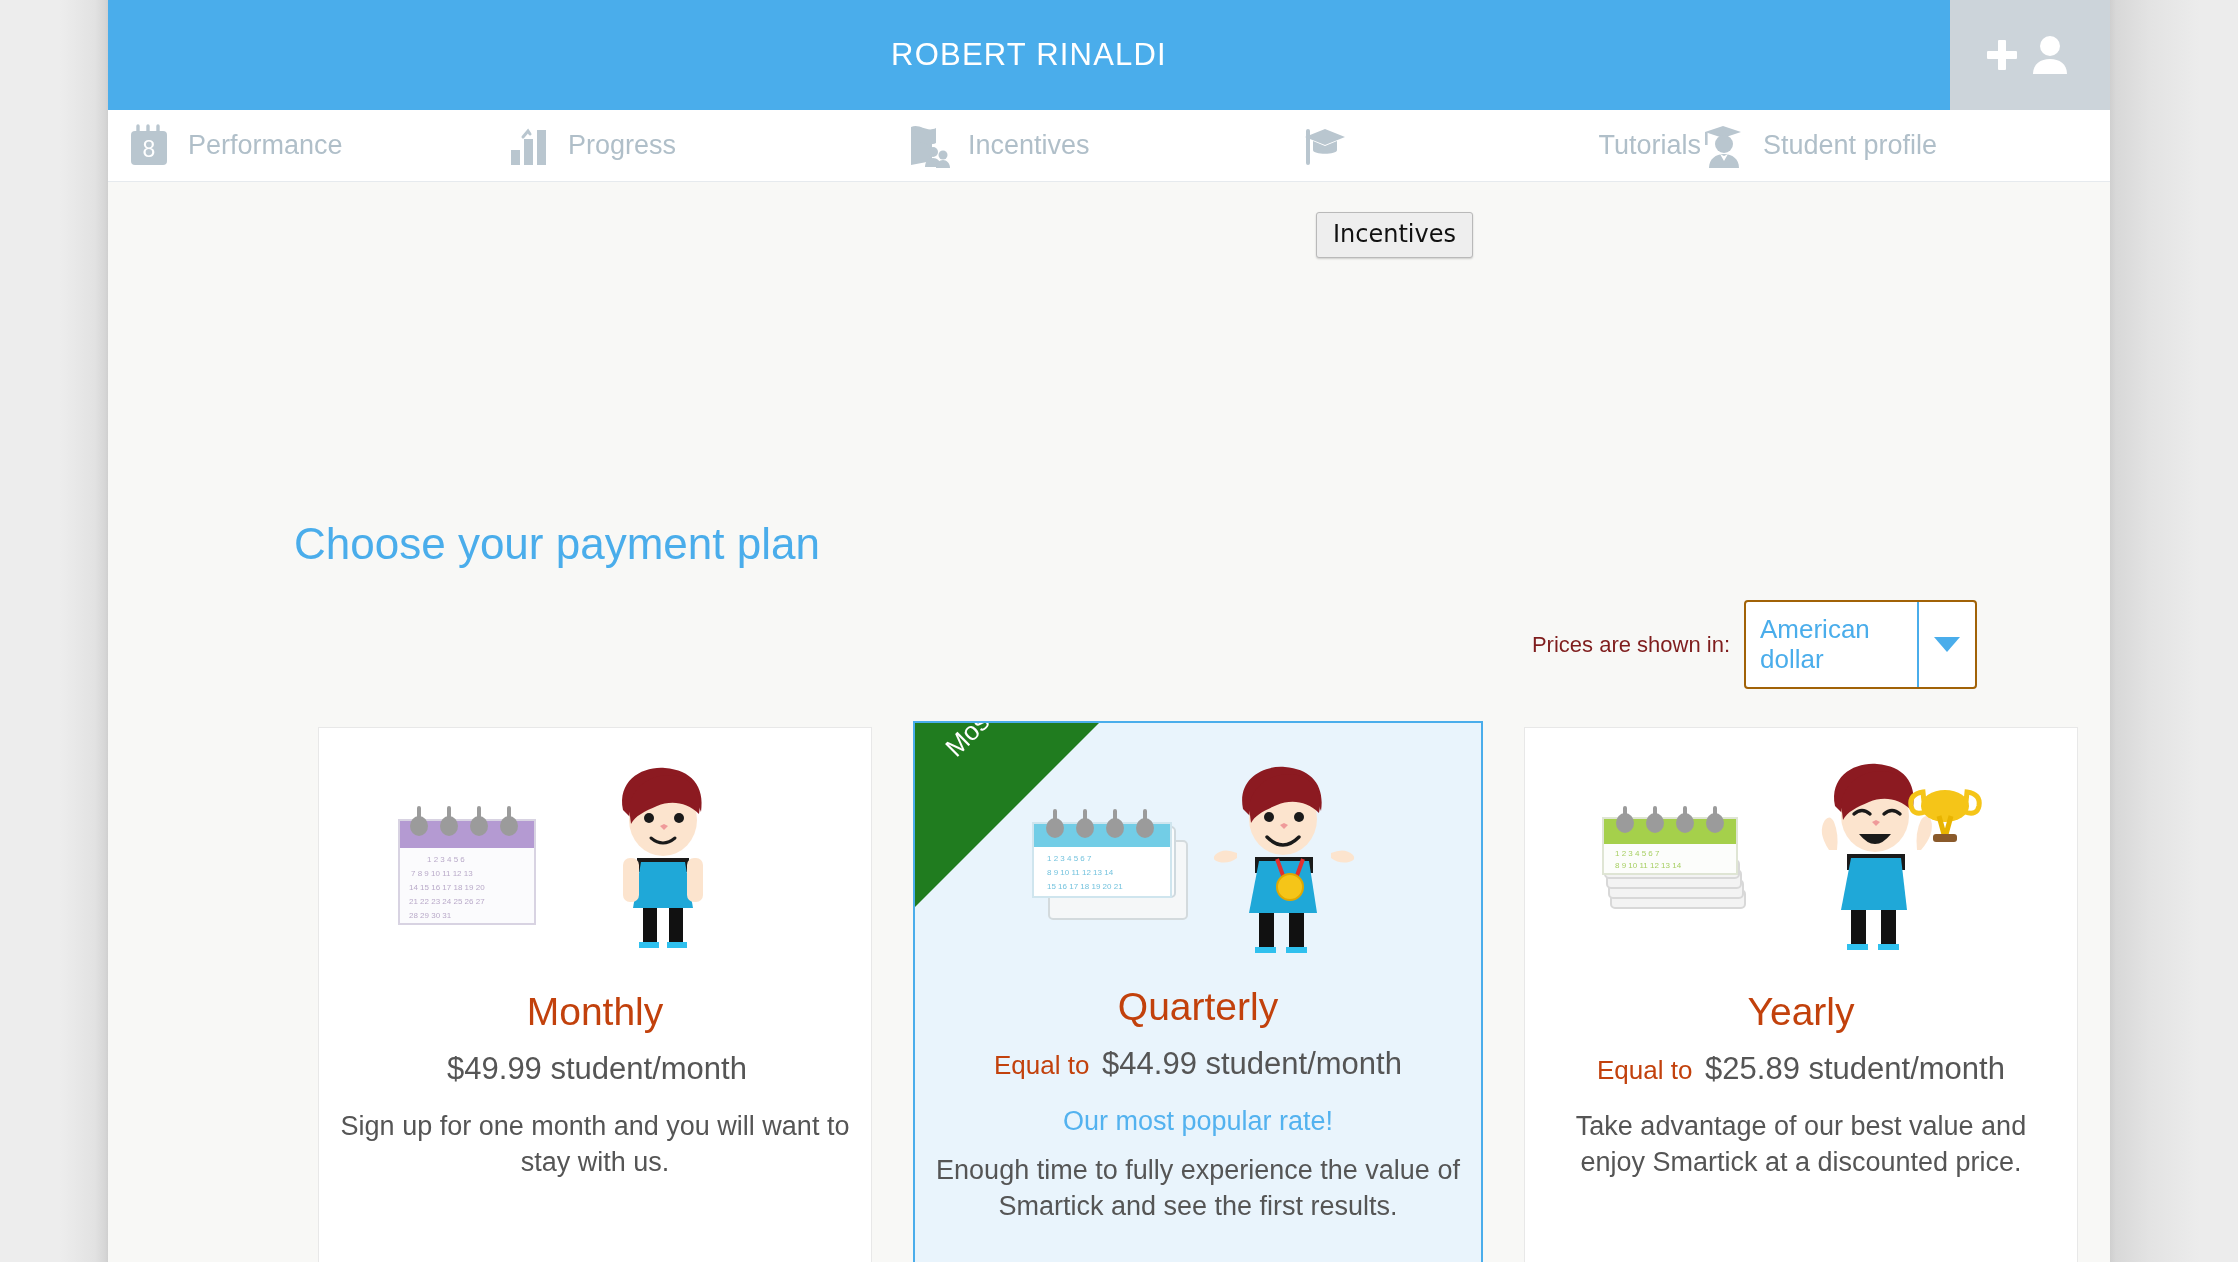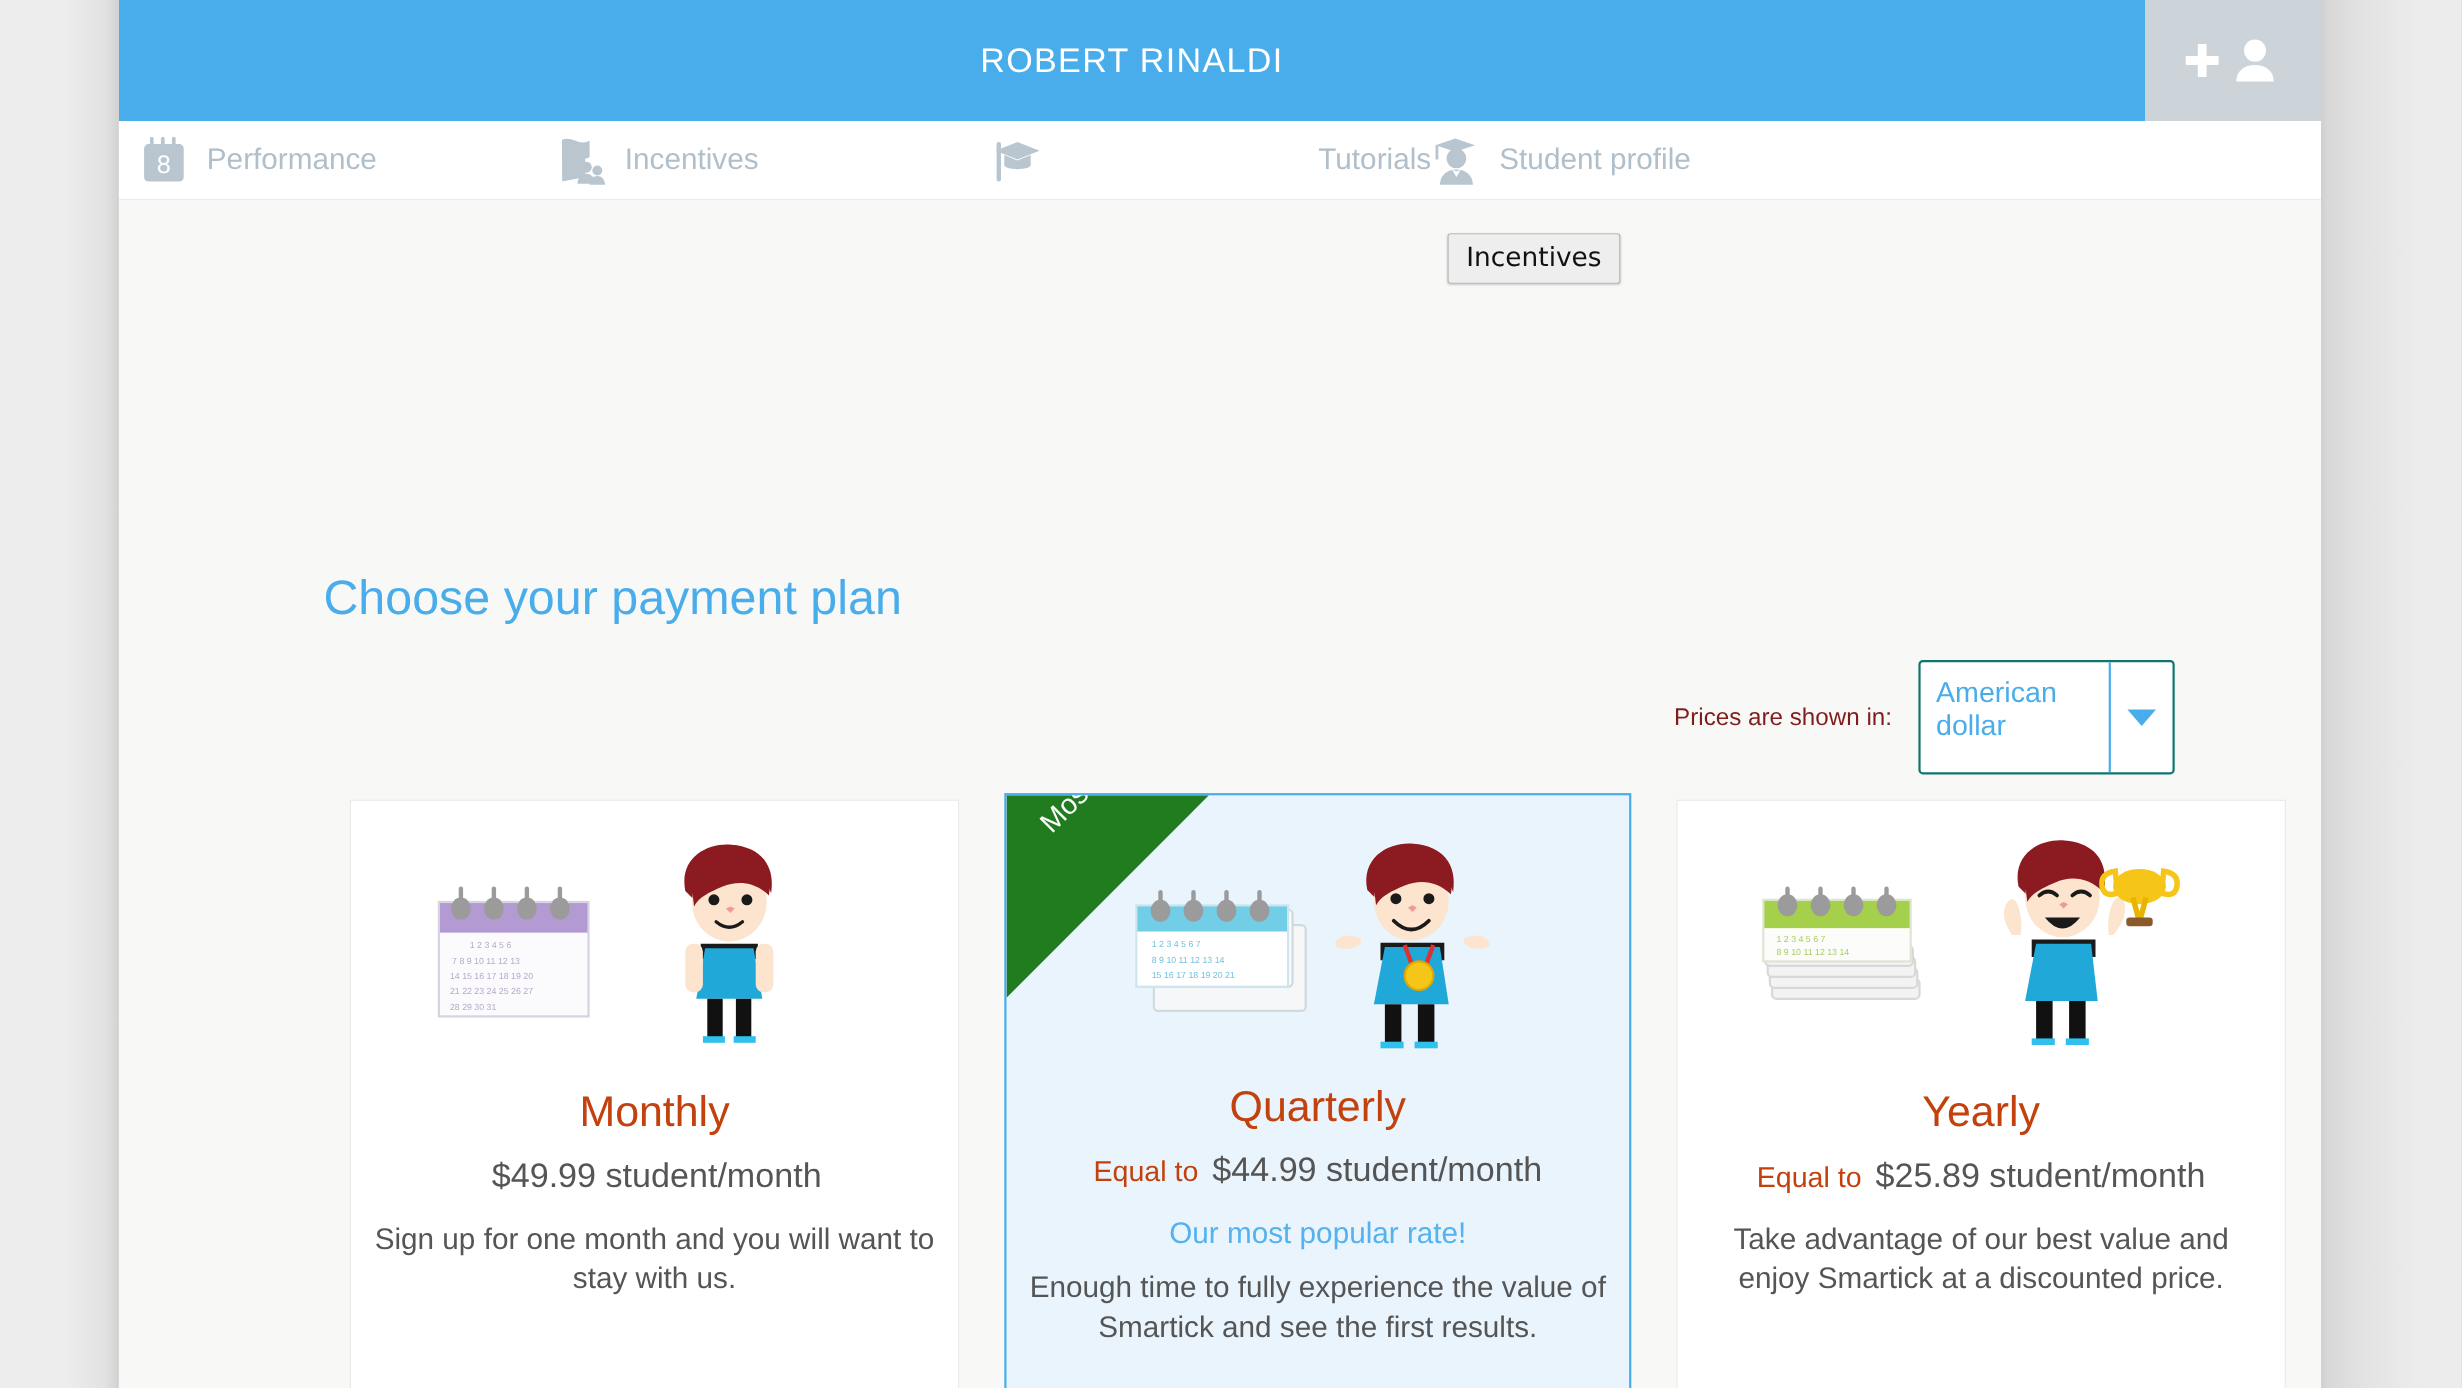--- a/index.html
+++ b/index.html
@@ -171,29 +171,28 @@
     align-items: center;
     gap: 14px;
   }
   #currency-label {
     font-size: 22px;
     color: #7f1d1d;
   }
   #currency-select {
     display: flex;
     align-items: stretch;
-    border: 2px solid #0f766e;
+    border: 2px solid #a16207;
     border-radius: 4px;
     background: #ffffff;
-    height: 104px;
+    height: 89px;
     width: 233px;
     box-sizing: border-box;
     cursor: pointer;
     overflow: hidden;
-    margin-left: 10px;
   }
   #currency-value {
     flex: 1;
     color: #4aadeb;
     font-size: 26px;
     line-height: 1.16;
     padding: 12px 0 0 14px;
     box-sizing: border-box;
   }
   #currency-arrow-box {
@@ -332,20 +331,31 @@
         <span class="nav-icon">
           <svg width="42" height="44" viewBox="0 0 42 44">
             <path d="M10 2v7M20 2v7M30 2v7" stroke="#b9c6cf" stroke-width="3.4" fill="none" stroke-linecap="round"></path>
             <rect x="3" y="7" width="36" height="34" rx="4" fill="#b9c6cf"></rect>
             <text x="21" y="33" font-family="Liberation Sans, sans-serif" font-size="23" fill="#ffffff" text-anchor="middle">8</text>
           </svg>
         </span>
         <span class="nav-label">Performance</span>
       </div>
 
+      <div class="nav-item" data-nav="1">
+        <span class="nav-icon">
+          <svg width="44" height="44" viewBox="0 0 44 44">
+            <rect x="4" y="26" width="9" height="15" fill="#b9c6cf"></rect>
+            <rect x="17" y="15" width="9" height="26" fill="#b9c6cf"></rect>
+            <rect x="30" y="6" width="9" height="35" fill="#b9c6cf"></rect>
+            <path d="M16 13l5-6 2 3" stroke="#b9c6cf" stroke-width="3" fill="none" stroke-linecap="round"></path>
+          </svg>
+        </span>
+        <span class="nav-label">Progress</span>
+      </div>
 
       <div class="nav-item" data-nav="2">
         <span class="nav-icon">
           <svg width="46" height="46" viewBox="0 0 46 46">
             <path d="M5 4 L5 42 L26 38 L26 8 Z" fill="#b9c6cf"></path>
             <path d="M5 4 C14 0 20 10 30 5 L30 20 C20 25 14 15 5 20 Z" fill="#b9c6cf"></path>
             <circle cx="27" cy="29" r="5" fill="#b9c6cf"></circle>
             <circle cx="37" cy="32" r="4.5" fill="#b9c6cf"></circle>
             <path d="M19 44c0-6 4-9 8-9s8 3 8 9z" fill="#b9c6cf"></path>
             <path d="M30 45c0-5 3.5-8 7-8s7 3 7 8z" fill="#b9c6cf"></path>

